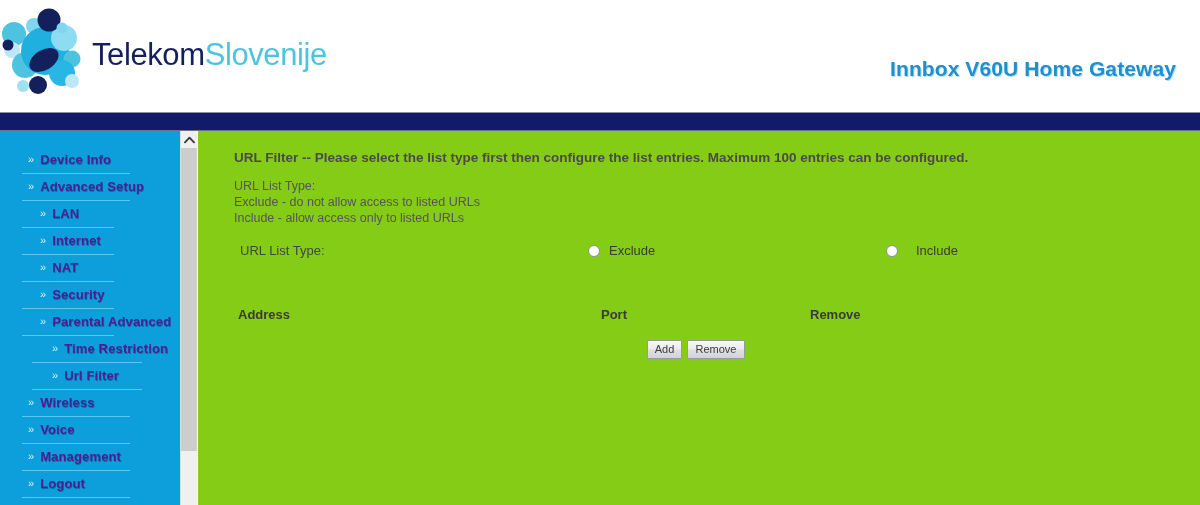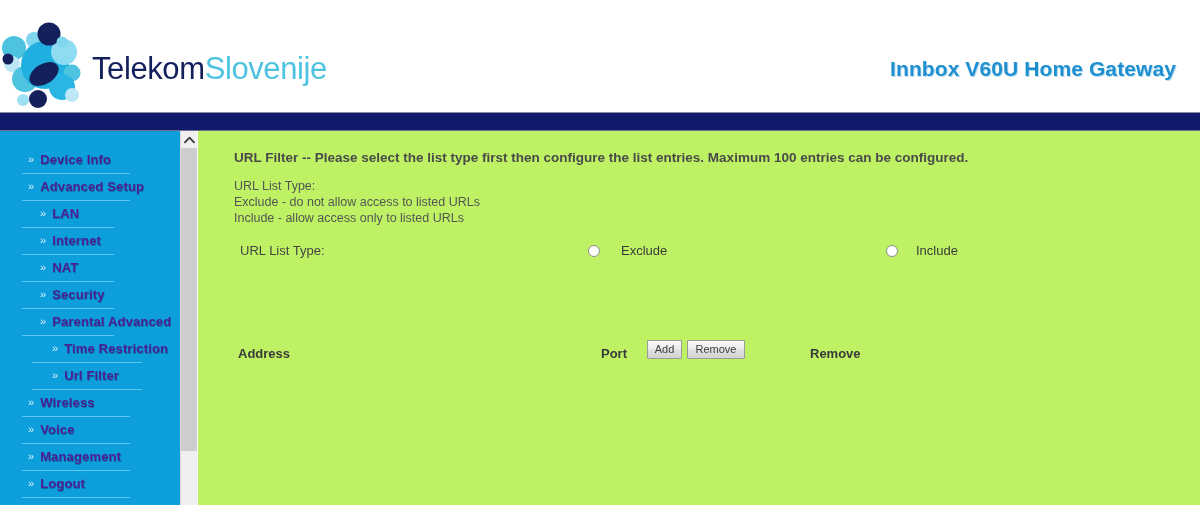--- a/index.html
+++ b/index.html
@@ -18,21 +18,21 @@
   .header {
     position: relative;
     width: 1200px;
     height: 112px;
     background: #ffffff;
     overflow: hidden;
   }
   .logo-wrap {
     position: absolute;
     left: 0px;
-    top: 17px;
+    top: 3px;
     display: flex;
     align-items: center;
   }
   .logo-mark {
     width: 90px;
     height: 100px;
     flex: 0 0 auto;
     display: block;
   }
   .logo-text {
@@ -180,21 +180,21 @@
     background: #ffffff;
   }
 
   
   .content {
     position: absolute;
     left: 198px;
     top: 0px;
     width: 1002px;
     height: 374px;
-    background: #bef264;
+    background: #84cc16;
   }
 
   .intro {
     position: absolute;
     left: 36px;
     top: 19px;
     font-size: 13.5px;
     font-weight: bold;
     color: #4a4a4a;
     white-space: nowrap;
@@ -225,21 +225,21 @@
     color: #444444;
     white-space: nowrap;
   }
   .radio-group {
     position: absolute;
     display: flex;
     align-items: center;
     top: 2px;
     cursor: pointer;
   }
-  .radio-exclude { left: 390px; gap: 12px; }
+  .radio-exclude { left: 390px; }
   .radio-include { left: 688px; gap: 9px; }
   .radio-dot {
     width: 12px;
     height: 12px;
     border: 1px solid #8d8d8d;
     border-radius: 50%;
     background: #ffffff;
     box-sizing: border-box;
     flex: 0 0 auto;
     margin-right: 9px;
@@ -249,21 +249,20 @@
     color: #3a3a3a;
     white-space: nowrap;
   }
 
   .table-head {
     position: absolute;
     left: 0px;
     top: 176px;
     width: 924px;
     height: 18px;
-    margin-top: 39px;
   }
   .th {
     position: absolute;
     top: 0;
     font-size: 13px;
     font-weight: bold;
     color: #3a3a3a;
     white-space: nowrap;
   }
   .th-address { left: 40px; }

